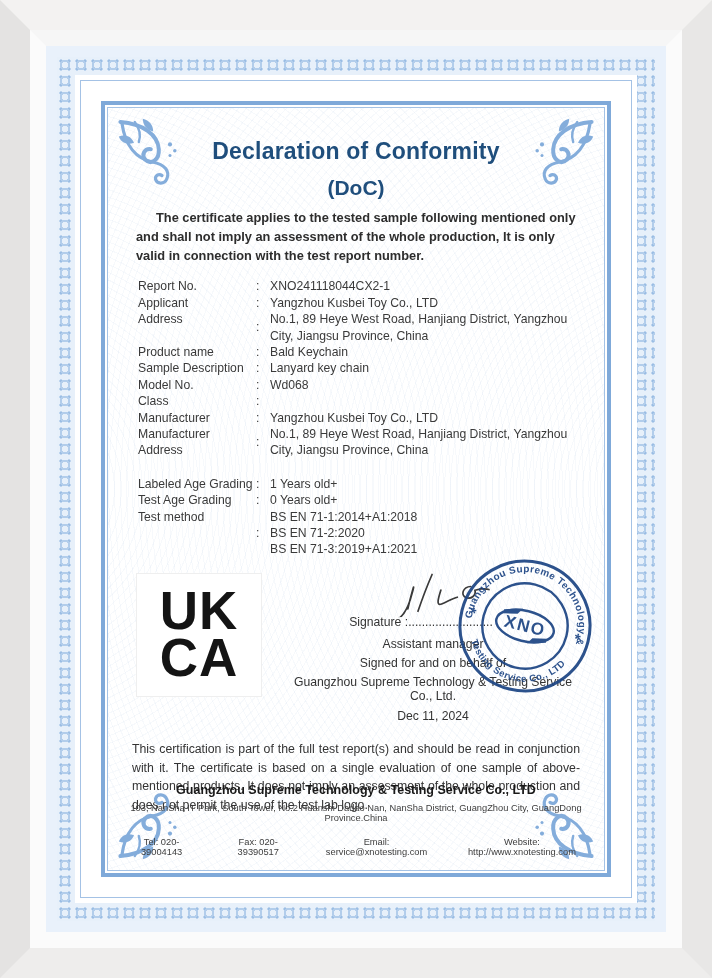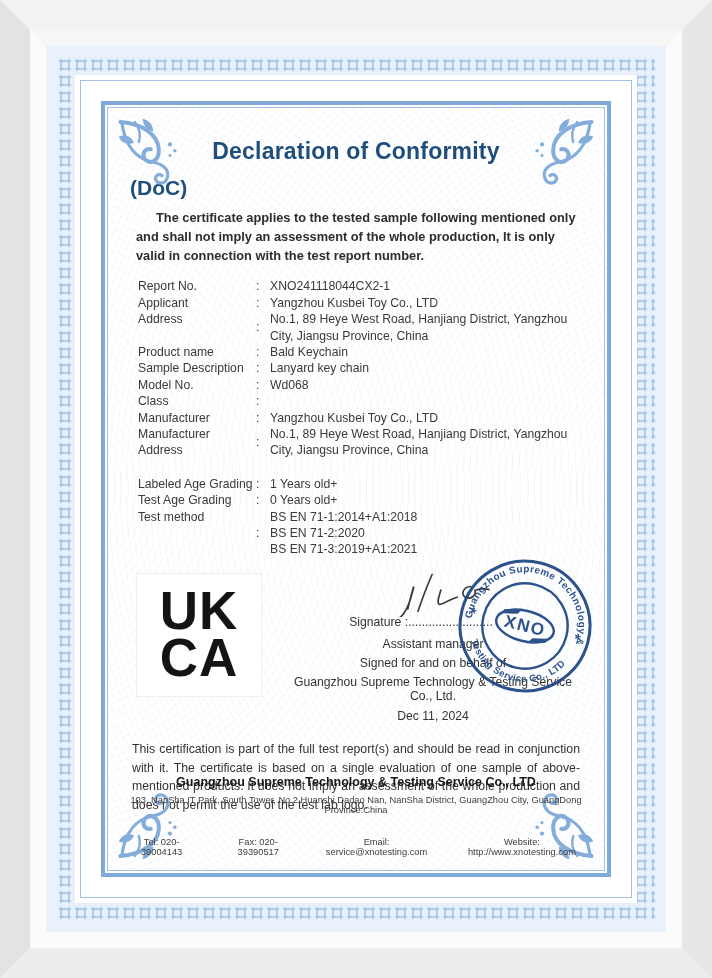--- a/index.html
+++ b/index.html
@@ -29,21 +29,21 @@
         overflow:hidden; }
 
   
   .flourish { position:absolute; width:80px; height:80px; opacity:.95; }
   .fl-tl { top:6px; left:6px; }
   .fl-tr { top:6px; right:6px; transform:scaleX(-1); }
   .fl-bl { bottom:6px; left:6px; transform:scaleY(-1); }
   .fl-br { bottom:6px; right:6px; transform:scale(-1,-1); }
 
   .title { text-align:center; color:#1f4e7c; font-size:23px; font-weight:bold; margin-top:4px; letter-spacing:.2px; }
-  .subtitle { color:#1f4e7c; font-size:21px; font-weight:bold; margin-top:11px; }
+  .subtitle { text-align:center; color:#1f4e7c; font-size:21px; font-weight:bold; margin-top:11px; }
 
   .intro { font-weight:bold; color:#2d2d2d; font-size:12.8px; line-height:1.47;
            text-indent:20px; margin:9px 4px 0 6px; }
   .intro.first { margin-top:14px; }
 
   
   .fields { margin:13px 4px 0 8px; font-size:12.2px; color:#3a3a3a; }
   .frow { display:grid; grid-template-columns:118px 14px 1fr; line-height:16.4px; }
   .frow .colon { align-self:center; }
   .gap-top { margin-top:17px; }
@@ -62,21 +62,21 @@
   .sig-company { margin-top:5px; }
   .sig-date { margin-top:6px; }
   .stamp { position:absolute; top:-16px; right:-12px; width:138px; height:138px;
            transform:rotate(14deg); opacity:.93; }
 
   .disclaimer { margin:27px 2px 0; font-size:12.3px; line-height:1.52; color:#333; text-align:justify; }
 
   .footer { position:absolute; left:22px; right:22px; bottom:13px; text-align:center; }
   .footer-company { font-weight:bold; font-size:12.5px; color:#191919; }
   .footer-address { font-size:9.3px; color:#3d3d3d; margin-top:6px; }
-  .footer-contacts { display:flex; justify-content:flex-end; gap:32px; font-size:9.3px; color:#3d3d3d; margin-top:22px; }
+  .footer-contacts { display:flex; justify-content:flex-end; gap:32px; font-size:9.3px; color:#3d3d3d; margin-top:14px; }
 </style>
 </head>
 <body>
 
 <svg width="0" height="0" style="position:absolute">
   <defs>
     <symbol id="flor" viewBox="0 0 100 100">
       <g stroke="#7ea9da" fill="none" stroke-linecap="round">
         <path stroke-width="5" d="M8,10 C36,12 55,26 56,44 C57,58 46,64 39,57 C34,51 38,43 46,44"></path>
         <path stroke-width="4" d="M10,12 C14,40 28,56 48,60 C64,63 70,72 66,81 C63,88 54,88 52,82 C51,77 56,74 60,77"></path>

